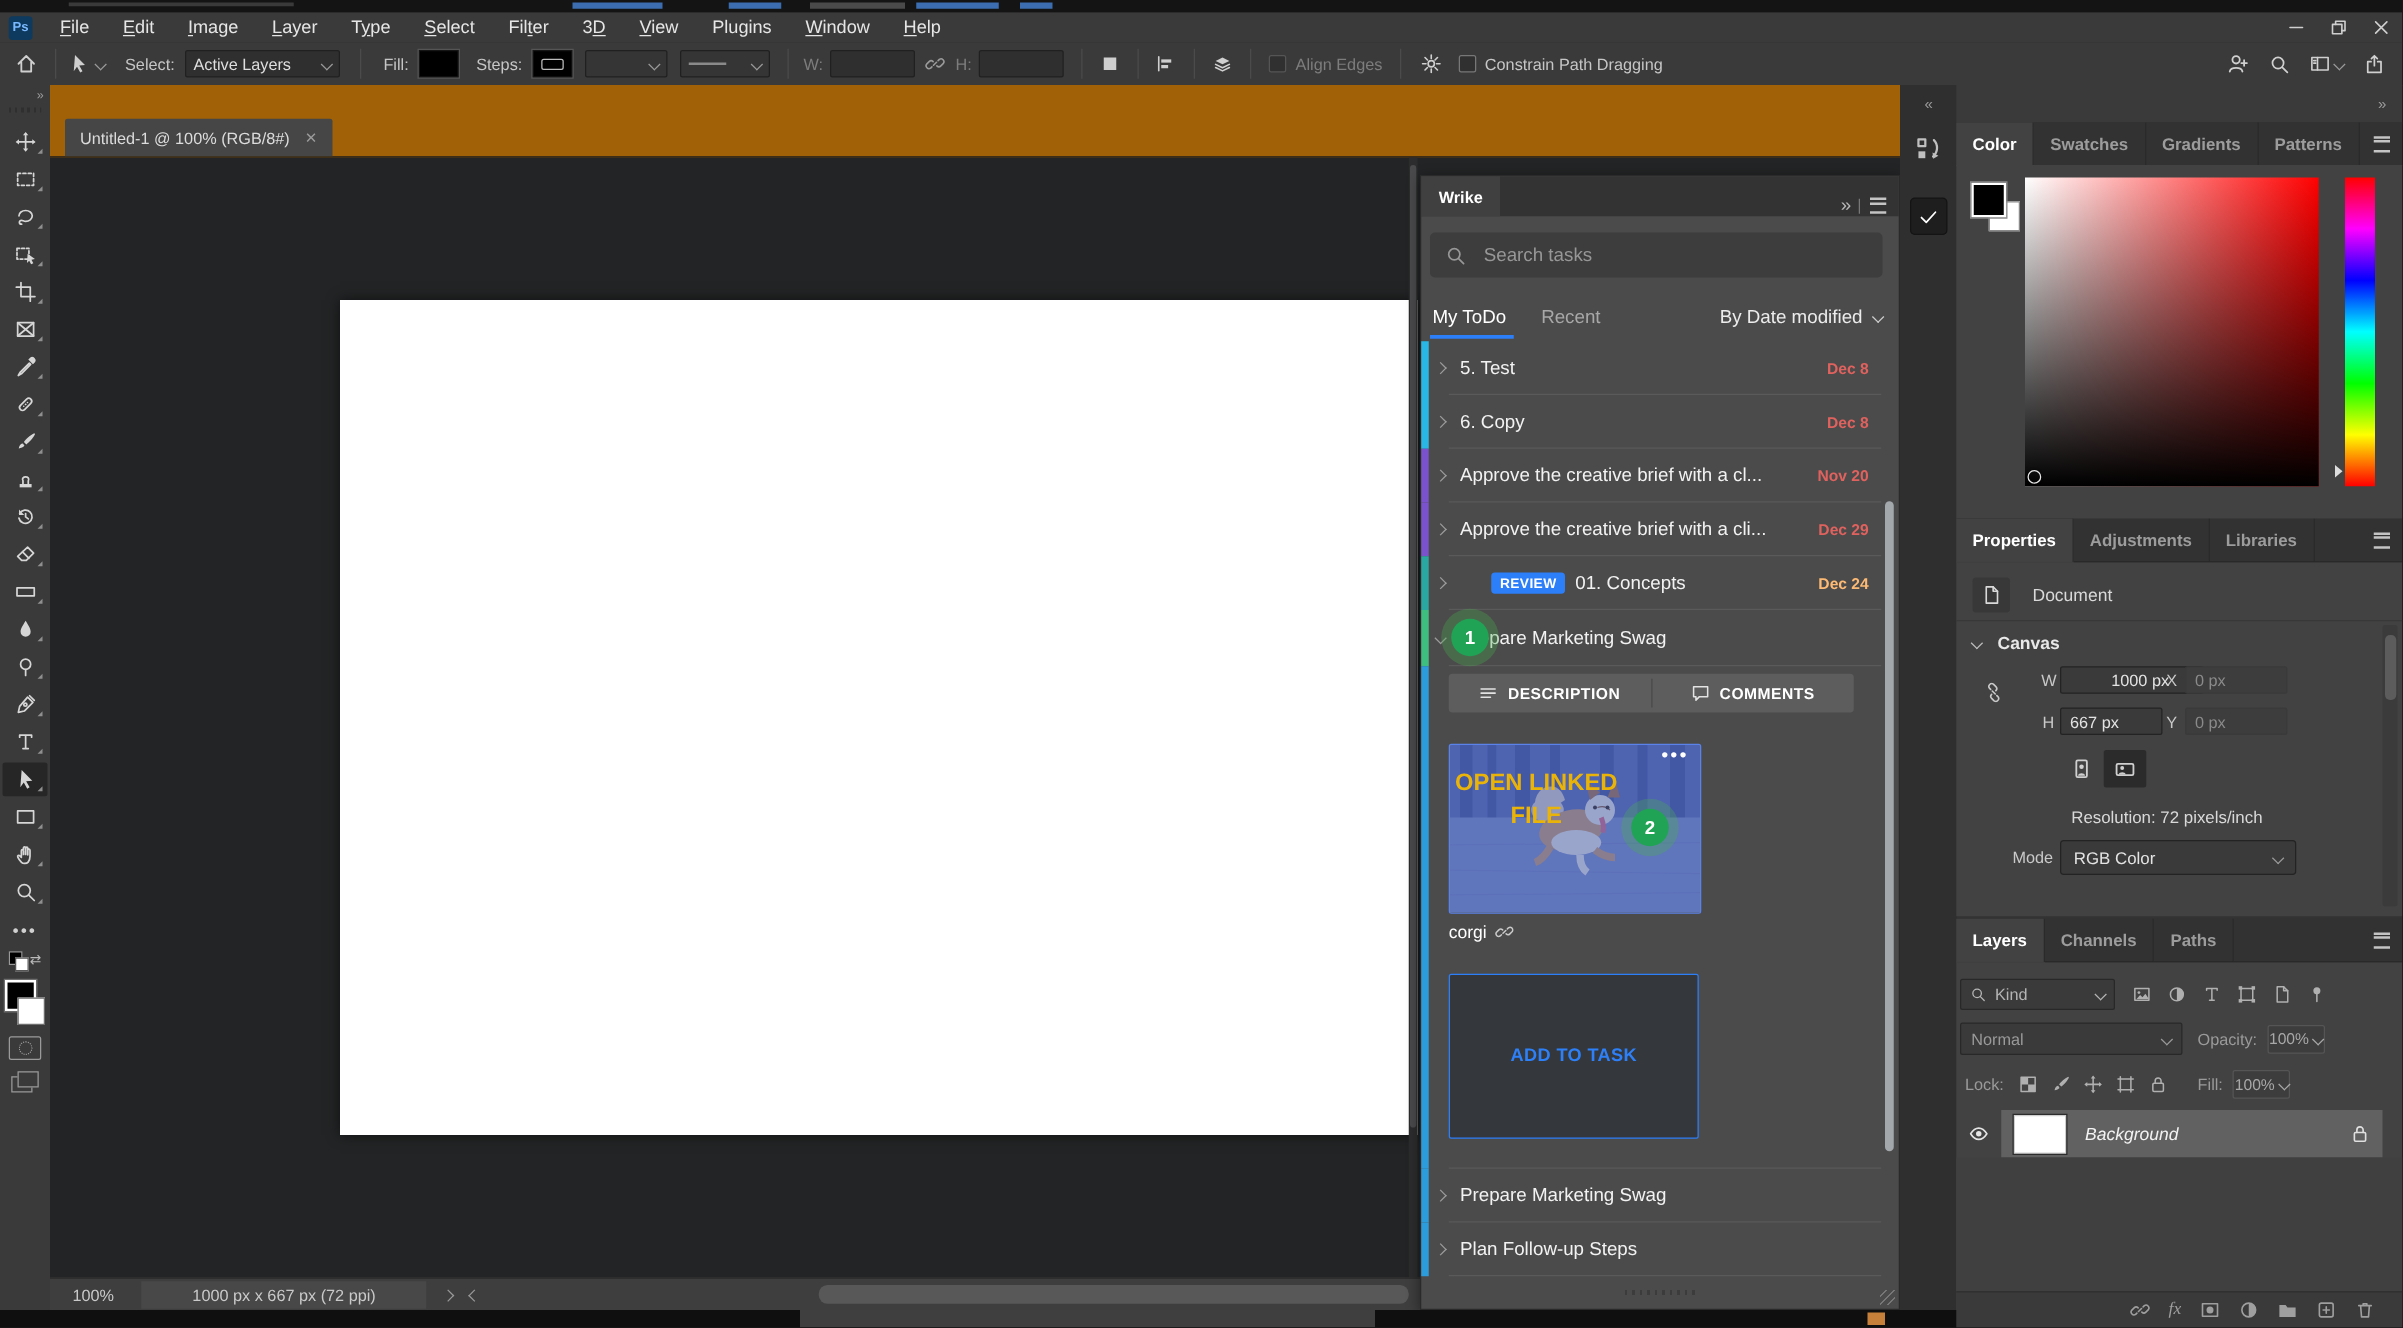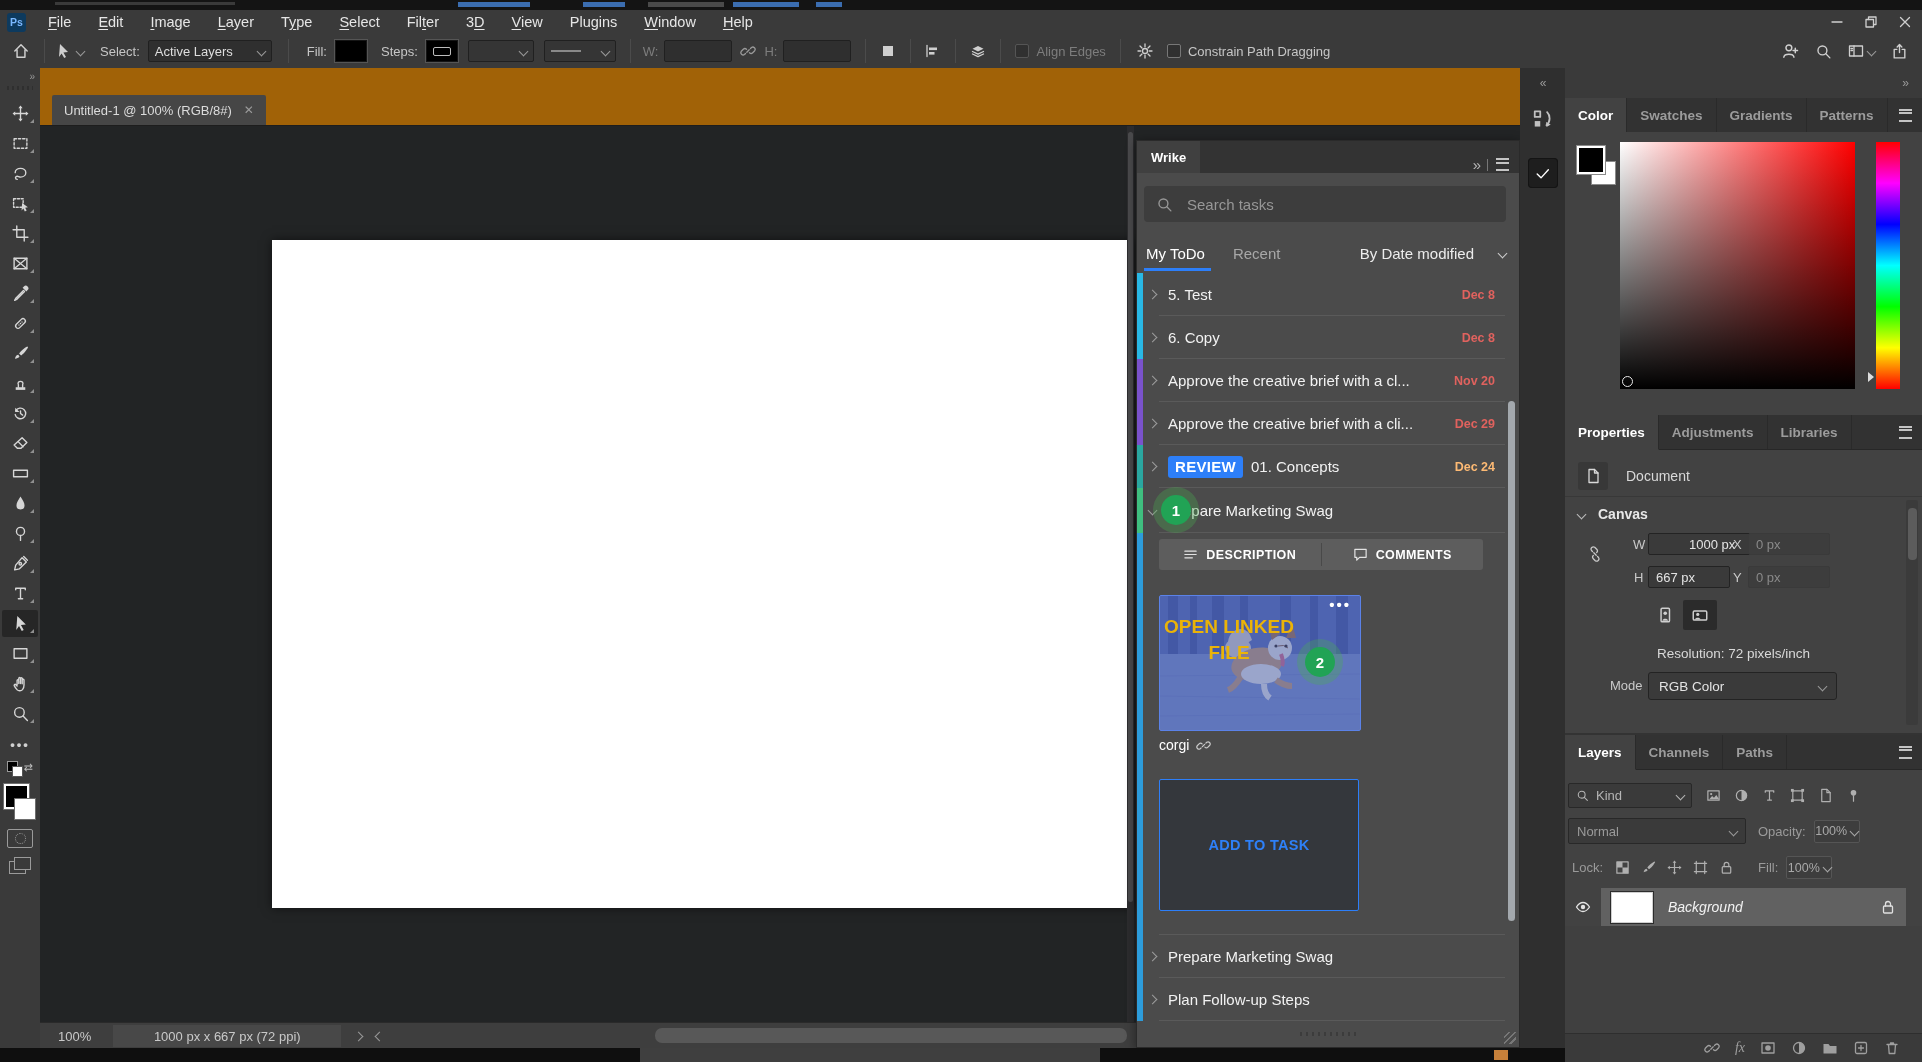--- a/index.html
+++ b/index.html
@@ -82,30 +82,30 @@
   #whead .pipe{width:1px;height:12px;background:#777;}
   .hamb{width:13px;height:9px;border-top:2px solid #c4c4c4;border-bottom:2px solid #c4c4c4;position:relative;}
   .hamb::after{content:'';position:absolute;left:0;right:0;top:1.5px;height:2px;background:#c4c4c4;}
   #wsearch{position:absolute;left:7px;right:13px;top:45px;height:36px;background:#3d3d3d;border-radius:4px;display:flex;align-items:center;padding:0 12px;gap:12px;color:#979797;}
   #wsearch input{background:transparent;border:none;outline:none;color:#d8d8d8;font-size:15px;font-family:inherit;width:100%;}
   #wsearch input::placeholder{color:#979797;}
   #wtabs{position:absolute;left:9px;right:13px;top:94px;height:36px;display:flex;align-items:center;}
   #wtabs .t1{color:#fff;font-size:15px;position:relative;}
   #wtabs .t1::after{content:'';position:absolute;left:-2px;right:-6px;bottom:-9px;height:3px;background:#2d7ff9;}
   #wtabs .t2{color:#a8a8a8;font-size:15px;margin-left:28px;}
-  #wtabs .sort{margin-left:auto;display:flex;align-items:center;gap:25px;color:#ececec;font-size:15px;}
+  #wtabs .sort{margin-left:auto;display:flex;align-items:center;gap:9px;color:#ececec;font-size:15px;}
   #wlist{position:absolute;left:0;right:0;top:132px;}
   .wtask{position:relative;height:43px;display:flex;align-items:center;padding:0 24px 0 12px;}
   .wtask::after{content:'';position:absolute;left:22px;right:14px;bottom:0;height:1px;background:#5a5a5a;}
   .wbar{position:absolute;left:0;top:0;bottom:0;width:6px;}
   .wtask .chev{color:#9d9d9d;margin-right:12px;}
   .wtitle{font-size:15px;color:#f2f2f2;white-space:nowrap;overflow:hidden;}
   .wdate{margin-left:auto;font-size:12.5px;font-weight:bold;color:#fdba74;padding-left:8px;}
   .wdate.red{color:#e0625e;}
-  .wbadge{background:#2d7ff9;color:#fff;font-size:15px;font-weight:bold;padding:2.5px 7px;border-radius:3px;margin-right:8px;letter-spacing:.3px;}
+  .wbadge{background:#2d7ff9;color:#fff;font-size:11px;font-weight:bold;padding:2.5px 7px;border-radius:3px;margin-right:8px;letter-spacing:.3px;margin-left:25px;}
   #wexprow{height:45px;}
   #wexprow .marker{left:24px;top:7px;}
   .marker{position:absolute;width:30px;height:30px;border-radius:50%;background:#21a355;color:#fff;font-weight:bold;font-size:15px;display:flex;align-items:center;justify-content:center;box-shadow:0 0 0 8px rgba(76,175,80,.32);z-index:5;}
   #wexp{position:relative;height:402px;}
   #wexp::after{content:'';position:absolute;left:22px;right:14px;bottom:0;height:1px;background:#5a5a5a;}
   #wxtoolbar{position:absolute;left:22px;right:36px;top:6px;height:31px;background:#5d5d5d;border-radius:3px;display:flex;}
   .wxbtn{flex:1;display:flex;align-items:center;justify-content:center;gap:8px;color:#fff;font-weight:bold;font-size:12.5px;letter-spacing:.4px;}
   .wxdiv{width:1px;background:#494949;margin:4px 0;}
   #thumb{position:absolute;left:22px;top:62px;width:200px;height:134px;border:1px solid #5b82e8;border-radius:2px;overflow:hidden;}
   #thumb svg{position:absolute;left:0;top:0;width:100%;height:100%;}

